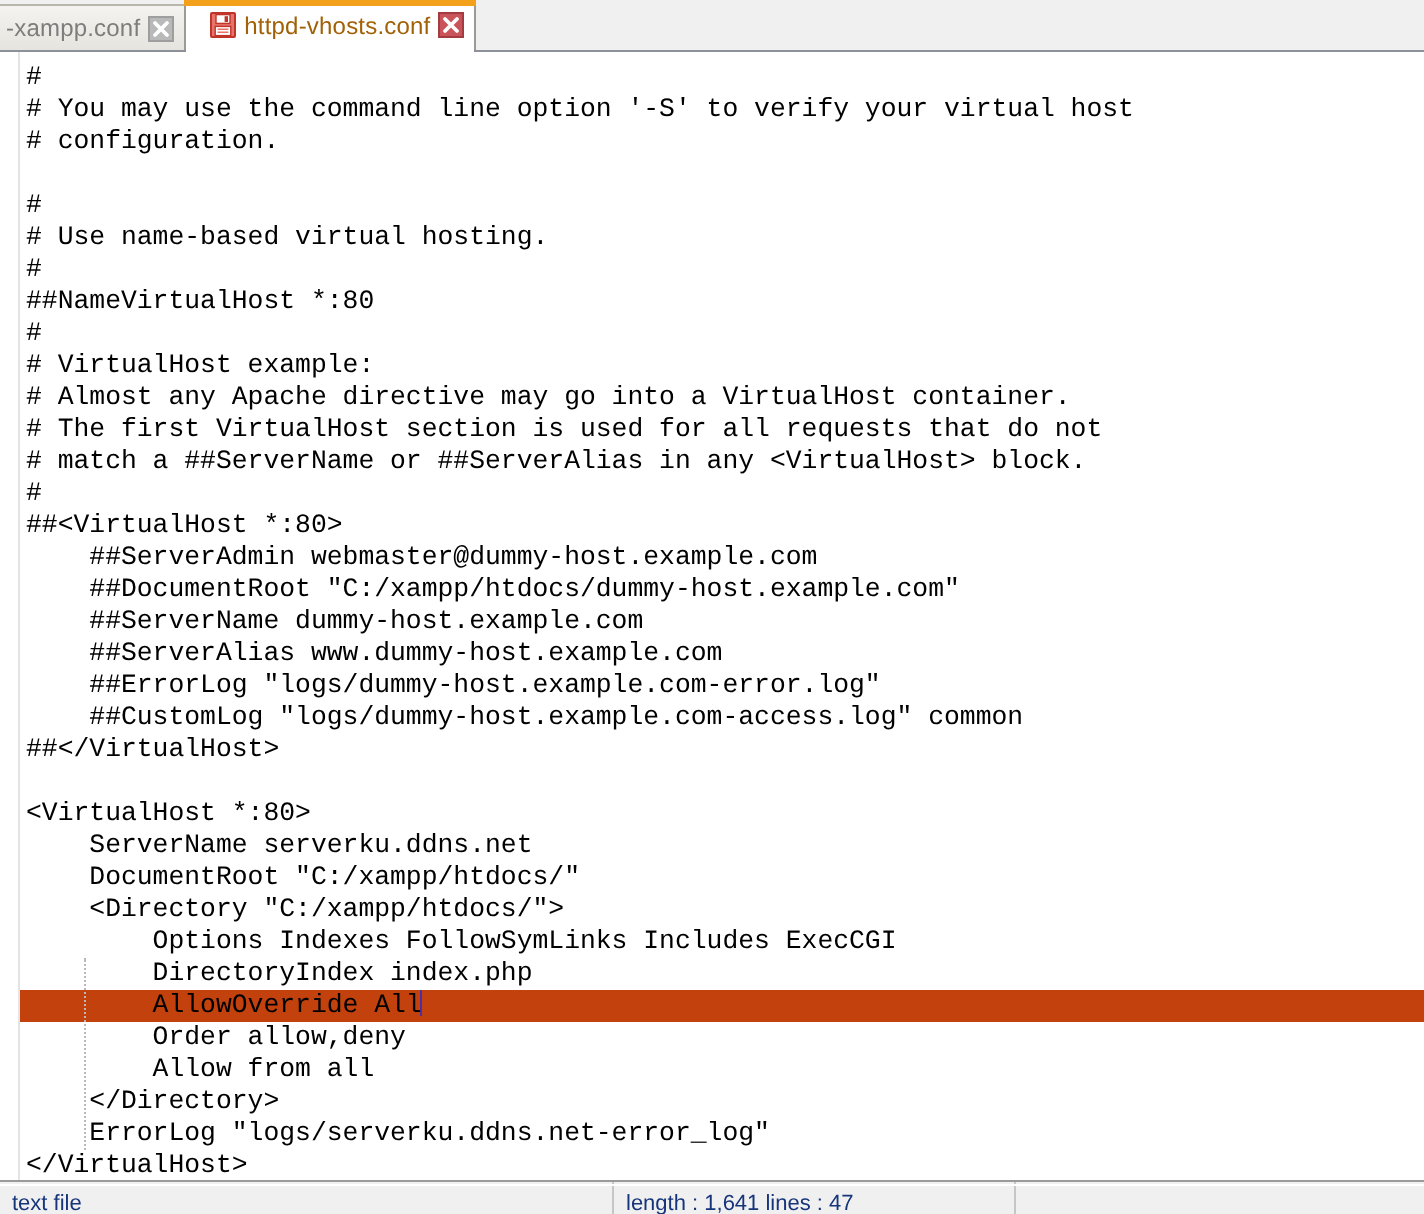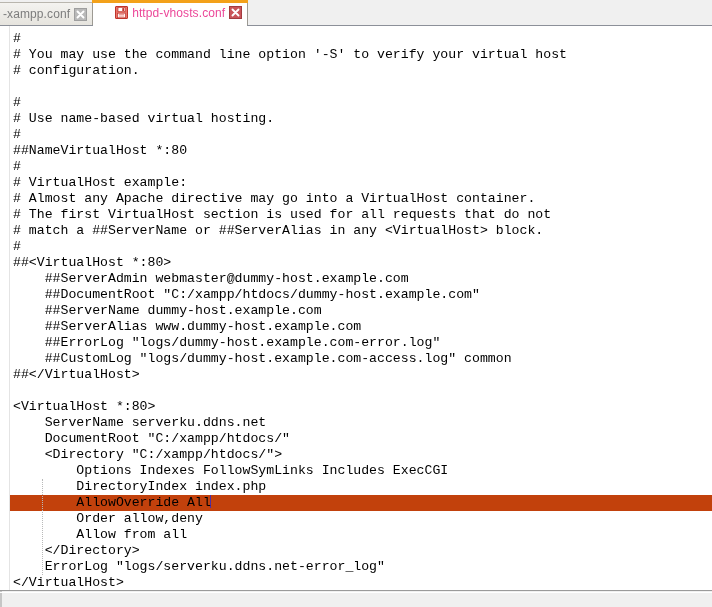--- a/index.html
+++ b/index.html
@@ -60,27 +60,27 @@
 
   .tab.inactive {
     color: #7d7d7d;
     background: linear-gradient(to bottom, #f4f3f0 0%, #e6e4de 100%);
     margin-left: -20px;           
     padding-left: 22px;
     height: 23px;
   }
 
   .tab.active {
-    color: #ec4899;
+    color: #a16207;
     background: #ffffff;
     border-color: #9d9a93;
     border-top: none;
     z-index: 5;
     height: 25px;
-    padding-left: 22px;
+    padding-left: 12px;
   }
   .tab.active::before {
     content: "";
     position: absolute;
     left: -1px; right: -1px; top: 0;
     height: 3px;
     background: #f3a11a;
   }
   .tab.active::after {
     content: "";
@@ -246,17 +246,19 @@
   </div>
 
   <div class="editor-wrap">
     <div class="left-margin"></div>
 
     <div class="indent-guide" style="top:453px;height:96px;"></div>
     <div class="code" id="code"><div class="ln"><span class="txt">#</span></div><div class="ln"><span class="txt"># You may use the command line option '-S' to verify your virtual host</span></div><div class="ln"><span class="txt"># configuration.</span></div><div class="ln"><span class="txt"></span></div><div class="ln"><span class="txt">#</span></div><div class="ln"><span class="txt"># Use name-based virtual hosting.</span></div><div class="ln"><span class="txt">#</span></div><div class="ln"><span class="txt">##NameVirtualHost *:80</span></div><div class="ln"><span class="txt">#</span></div><div class="ln"><span class="txt"># VirtualHost example:</span></div><div class="ln"><span class="txt"># Almost any Apache directive may go into a VirtualHost container.</span></div><div class="ln"><span class="txt"># The first VirtualHost section is used for all requests that do not</span></div><div class="ln"><span class="txt"># match a ##ServerName or ##ServerAlias in any &lt;VirtualHost&gt; block.</span></div><div class="ln"><span class="txt">#</span></div><div class="ln"><span class="txt">##&lt;VirtualHost *:80&gt;</span></div><div class="ln"><span class="txt">    ##ServerAdmin webmaster@dummy-host.example.com</span></div><div class="ln"><span class="txt">    ##DocumentRoot "C:/xampp/htdocs/dummy-host.example.com"</span></div><div class="ln"><span class="txt">    ##ServerName dummy-host.example.com</span></div><div class="ln"><span class="txt">    ##ServerAlias www.dummy-host.example.com</span></div><div class="ln"><span class="txt">    ##ErrorLog "logs/dummy-host.example.com-error.log"</span></div><div class="ln"><span class="txt">    ##CustomLog "logs/dummy-host.example.com-access.log" common</span></div><div class="ln"><span class="txt">##&lt;/VirtualHost&gt;</span></div><div class="ln"><span class="txt"></span></div><div class="ln"><span class="txt">&lt;VirtualHost *:80&gt;</span></div><div class="ln"><span class="txt">    ServerName serverku.ddns.net</span></div><div class="ln"><span class="txt">    DocumentRoot "C:/xampp/htdocs/"</span></div><div class="ln"><span class="txt">    &lt;Directory "C:/xampp/htdocs/"&gt;</span></div><div class="ln"><span class="txt">        Options Indexes FollowSymLinks Includes ExecCGI</span></div><div class="ln"><span class="txt">        DirectoryIndex index.php</span></div><div class="ln current"><span class="txt">        AllowOverride All</span><span class="caret"></span></div><div class="ln"><span class="txt">        Order allow,deny</span></div><div class="ln"><span class="txt">        Allow from all</span></div><div class="ln"><span class="txt">    &lt;/Directory&gt;</span></div><div class="ln"><span class="txt">    ErrorLog "logs/serverku.ddns.net-error_log"</span></div><div class="ln"><span class="txt">&lt;/VirtualHost&gt;</span></div></div>
   </div>
 
   <div class="statusbar">
+    <div class="st-cell st-doctype">text file</div>
     <div class="st-sep"></div>
+    <div class="st-cell st-length">length : 1,641    lines : 47</div>
     <div class="st-sep"></div>
   </div>
 
 </div>
 
 </body></html>

